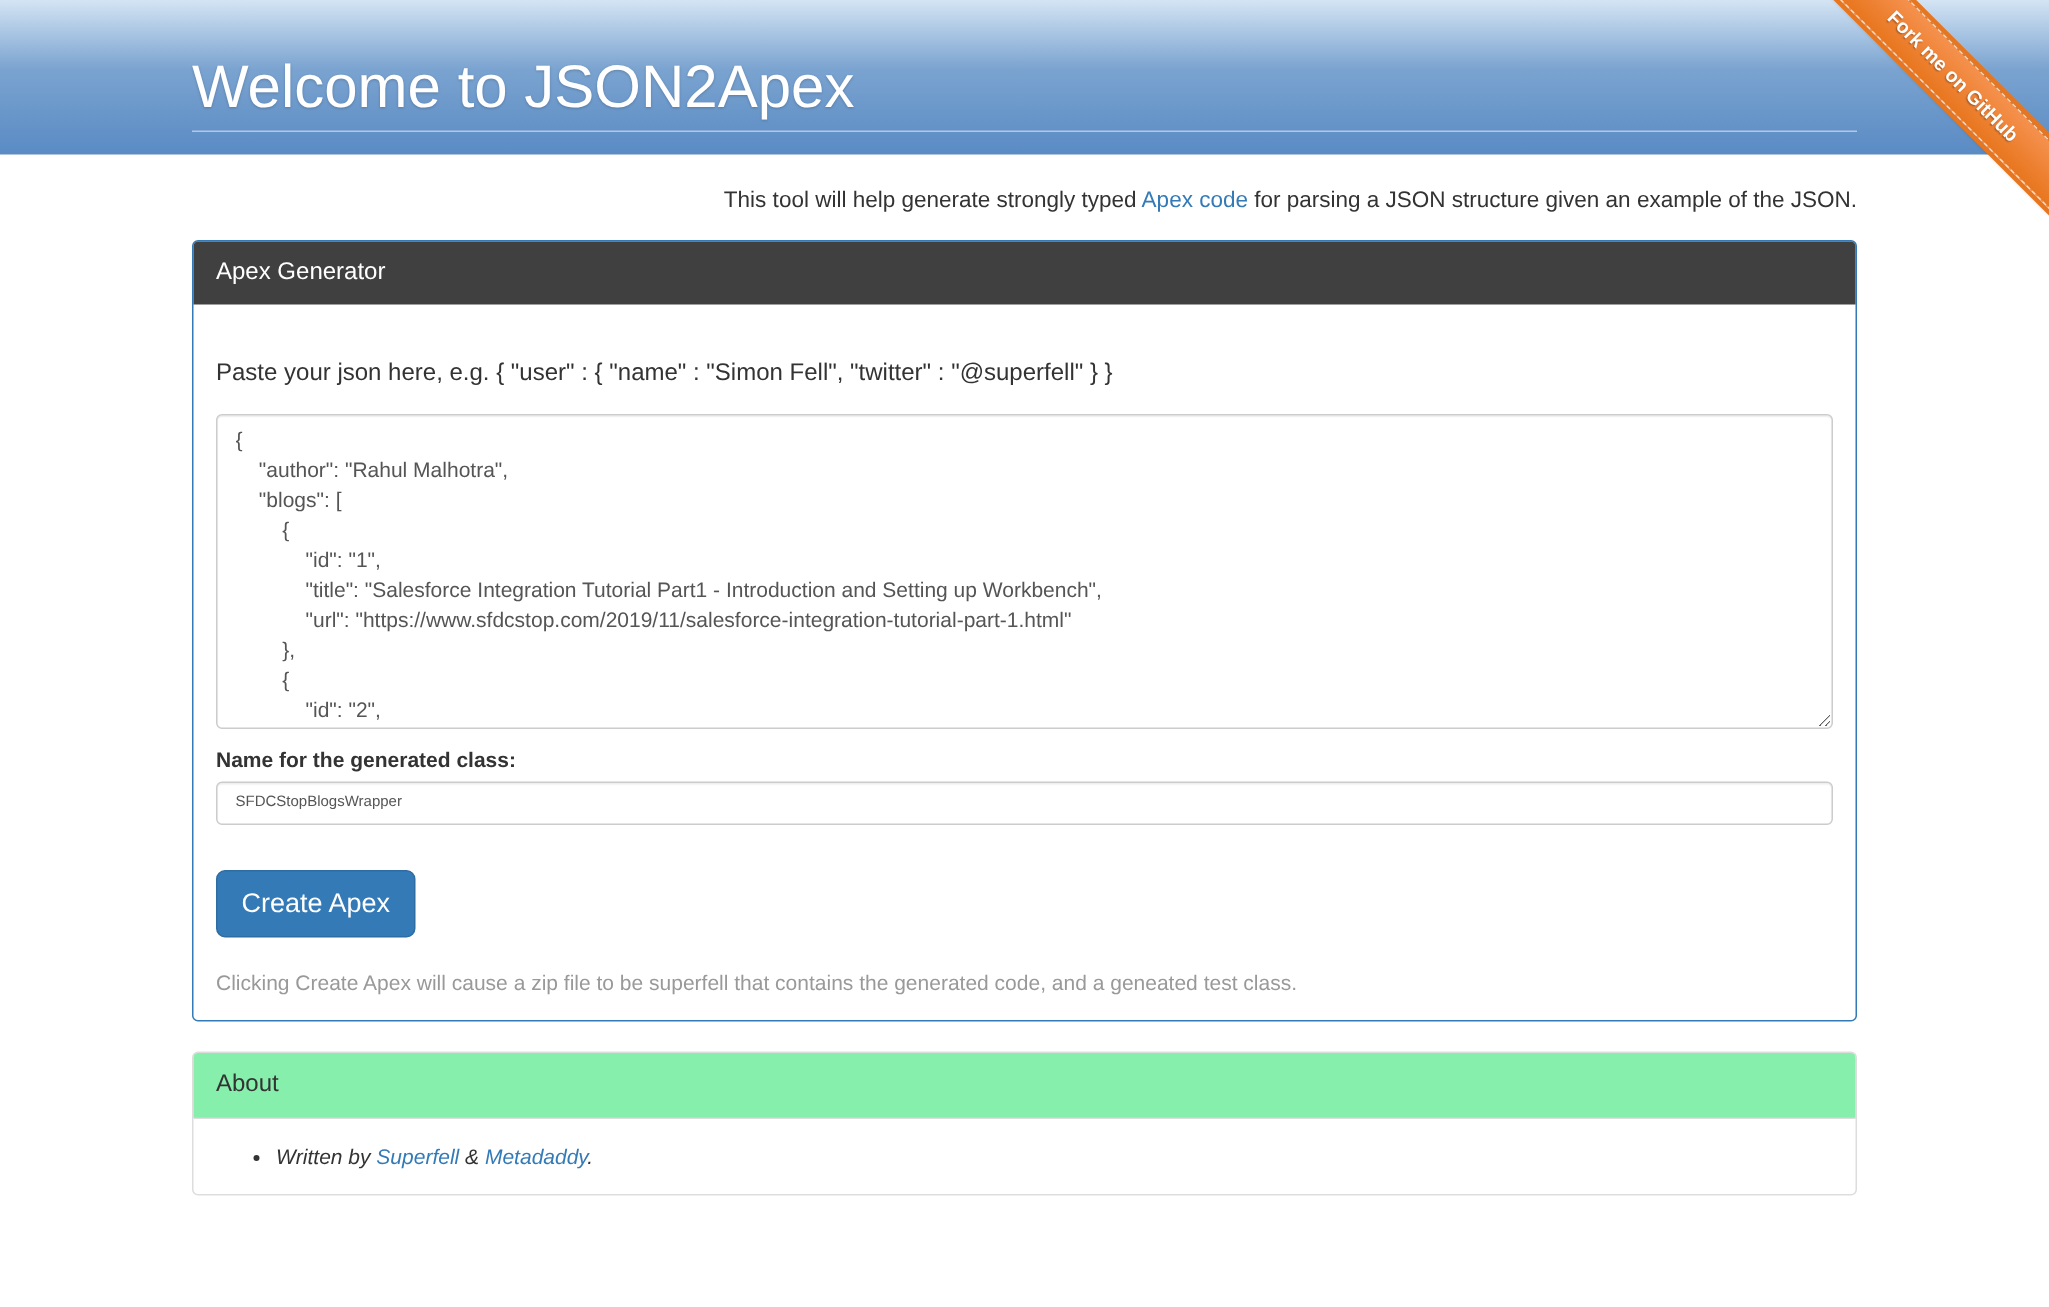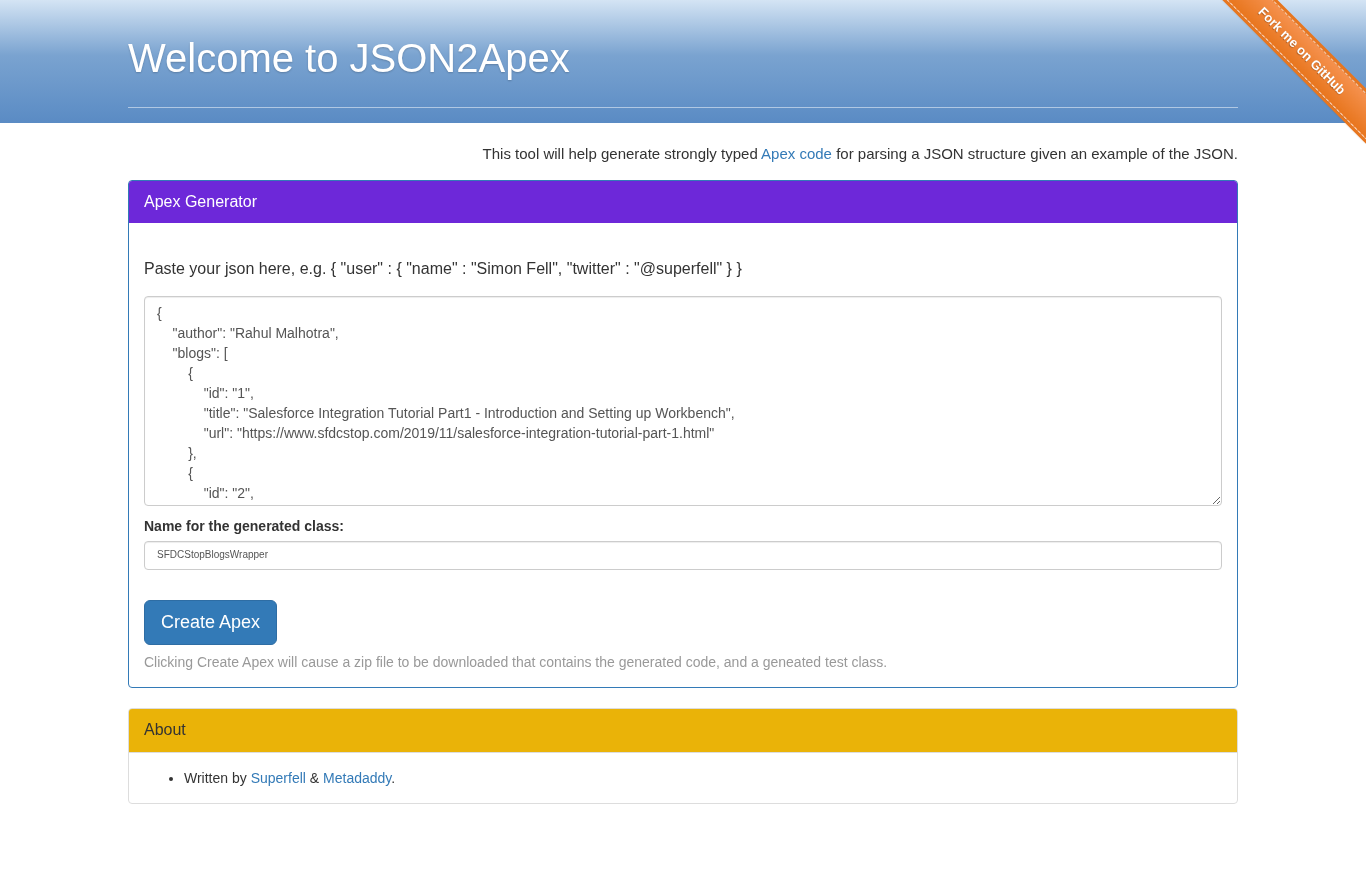--- a/index.html
+++ b/index.html
@@ -22,40 +22,39 @@
     .container {
       width: 1140px;
       max-width: 100%;
       margin: 0 auto;
       padding: 0 15px;
     }
     .header-banner h1 {
       font-size: 40px;
       font-weight: 500;
       text-shadow: 0 1px 2px rgba(0,0,0,0.2);
-      padding-bottom: 20px;
       border-bottom: 1px solid rgba(255,255,255,0.5);
     }
     .intro {
       padding: 20px 0 15px;
       font-size: 15px;
       color: #333;
       text-align: right;
     }
     .intro a {
       color: #337ab7;
       text-decoration: none;
     }
     .panel {
       border: 1px solid #337ab7;
       border-radius: 4px;
       margin-bottom: 20px;
     }
     .panel-heading {
-      background-color: #6d28d9;
+      background-color: #404040;
       color: #fff;
       padding: 10px 15px;
       border-top-left-radius: 3px;
       border-top-right-radius: 3px;
       font-size: 16px;
     }
     .panel-body {
       padding: 15px;
     }
     .form-heading {
@@ -105,39 +104,40 @@
       display: inline-block;
       padding: 10px 16px;
       font-size: 18px;
       line-height: 1.33;
       border-radius: 6px;
       color: #fff;
       background-color: #337ab7;
       border: 1px solid #2e6da4;
       cursor: pointer;
       margin-top: 15px;
-      margin-bottom: 2px;
+      margin-bottom: 15px;
     }
     .help-text {
       color: #999;
       font-size: 14px;
       margin-top: 5px;
     }
     .panel-default {
       border: 1px solid #ddd;
       border-radius: 4px;
       margin-bottom: 20px;
     }
     .panel-default .panel-heading {
-      background-color: #eab308;
+      background-color: #86efac;
       color: #333;
       border-bottom: 1px solid #ddd;
     }
     .panel-default .panel-body ul {
       padding-left: 40px;
+      font-style: italic;
     }
     .panel-default .panel-body a {
       color: #337ab7;
       text-decoration: none;
     }
     .github-ribbon {
       position: absolute;
       top: 0;
       right: 0;
       width: 150px;
@@ -197,21 +197,21 @@
             "id": "2",</textarea>
 
       <div class="form-group">
         <label class="form-label">Name for the generated class:</label>
         <input type="text" class="form-control" value="SFDCStopBlogsWrapper" style="">
       </div>
 
 
       <button class="btn-primary">Create Apex</button>
 
-      <p class="help-text">Clicking Create Apex will cause a zip file to be downloaded that contains the generated code, and a geneated test class.</p>
+      <p class="help-text">Clicking Create Apex will cause a zip file to be superfell that contains the generated code, and a geneated test class.</p>
     </div>
   </div>
 
   <div class="panel-default">
     <div class="panel-heading">About</div>
     <div class="panel-body">
       <ul>
         <li>
           <span>Written by </span><a href="#">Superfell</a><span> &amp; </span><a href="#">Metadaddy</a><span>.</span>
         </li>

